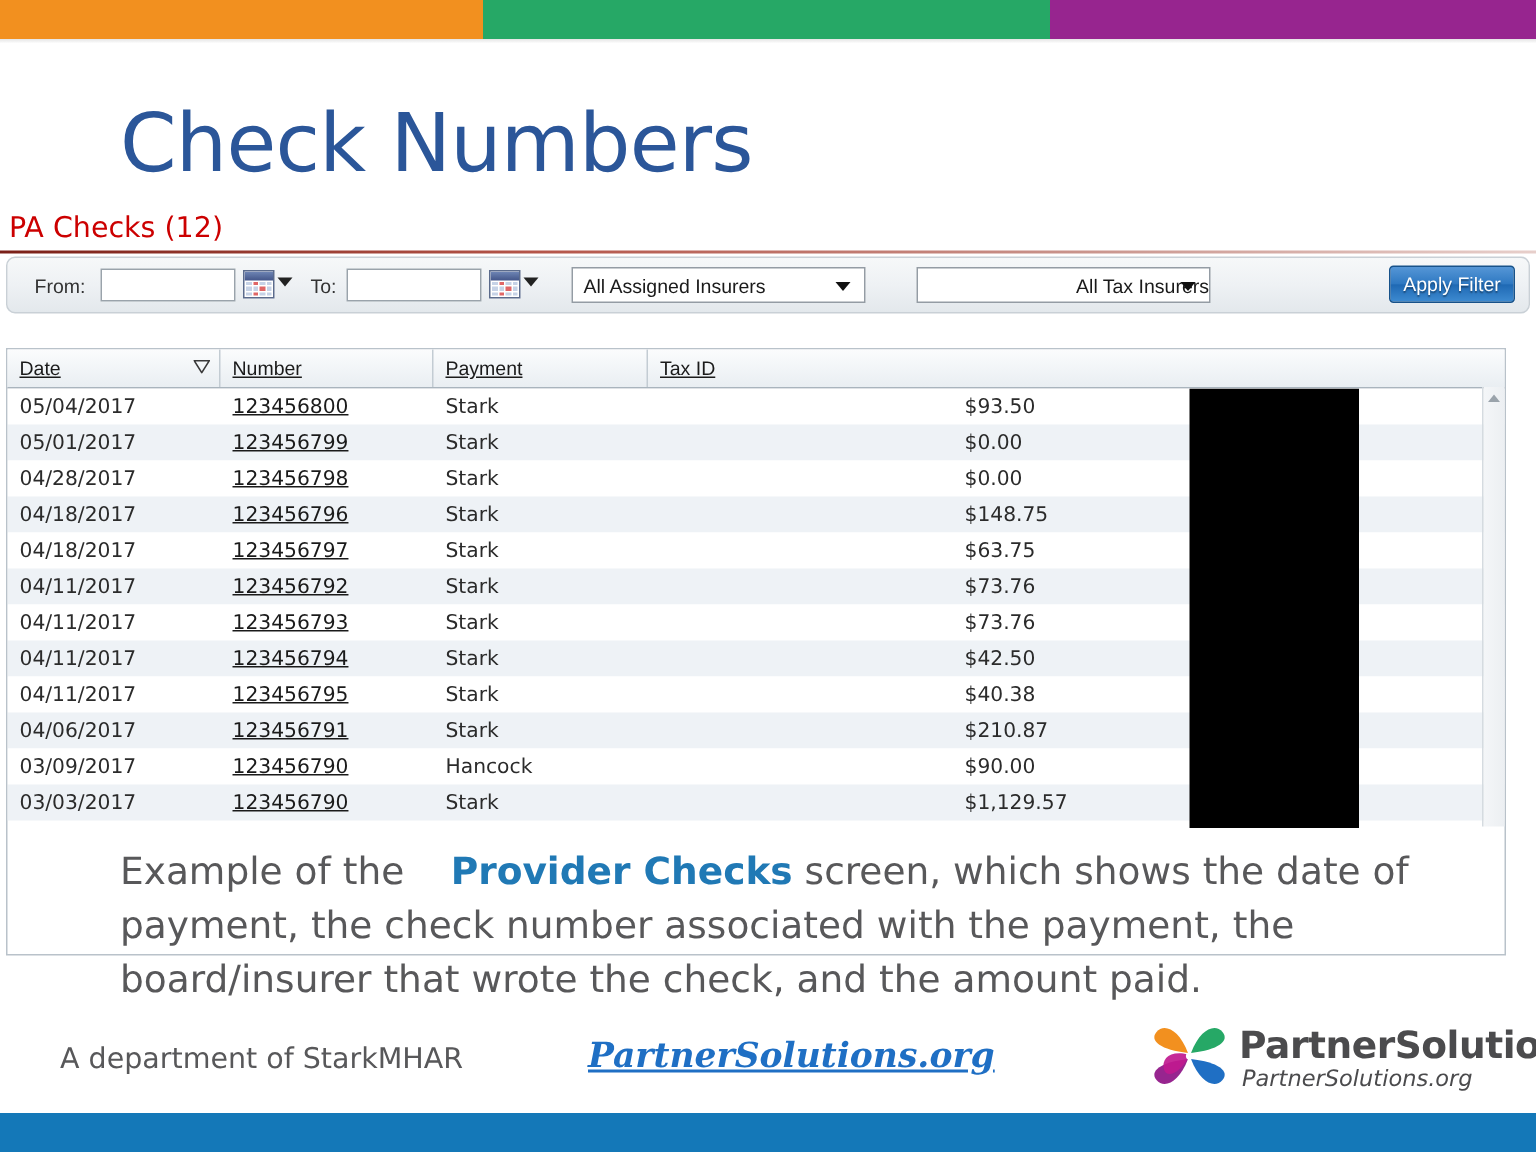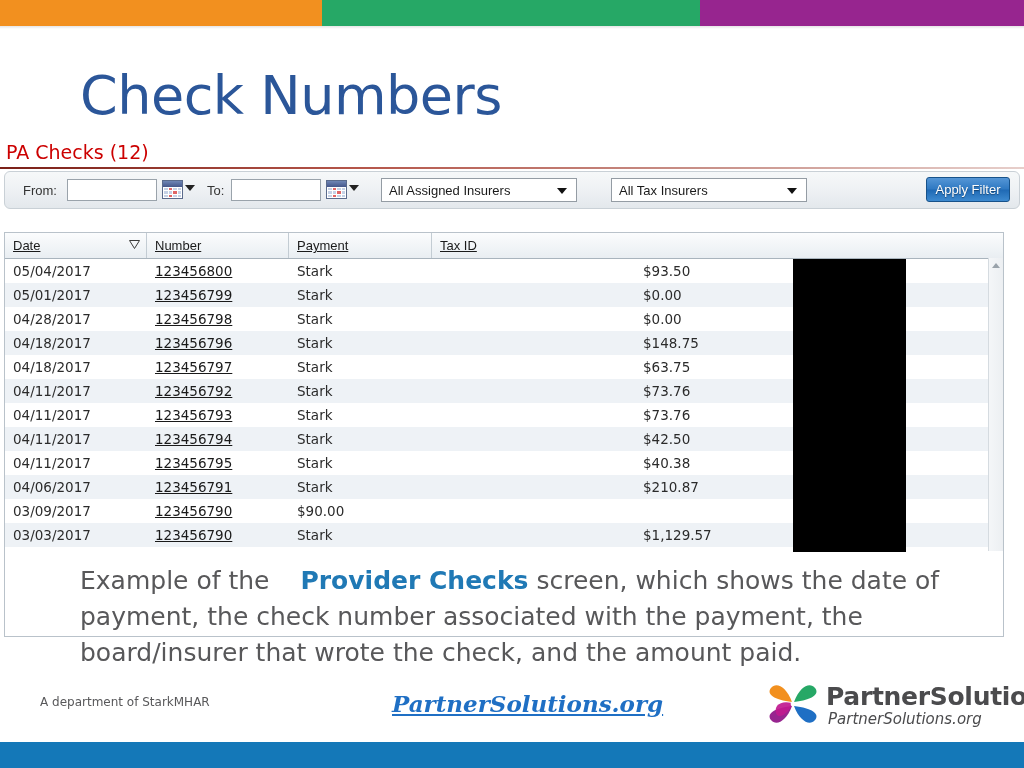--- a/index.html
+++ b/index.html
@@ -87,21 +87,21 @@
     border-left:4px solid transparent;border-right:4px solid transparent;
     border-bottom:5px solid #9aa3ab;}
 
   
   .caption{position:absolute;left:80px;top:563px;width:880px;
     font-size:25px;line-height:36px;color:#58585a;
     font-family:"DejaVu Sans",sans-serif;}
   .caption b{color:#2079b5;font-weight:bold;margin-left:23px;}
 
   
-  .dept{position:absolute;left:40px;top:695px;font-size:12px;color:#58585a;
+  .dept{position:absolute;left:40px;top:695px;font-size:19px;color:#58585a;
     font-family:"DejaVu Sans",sans-serif;}
   .site-link{position:absolute;left:392px;top:690px;font-size:23px;color:#1f6fc4;
     font-weight:bold;font-style:italic;text-decoration:underline;
     font-family:"DejaVu Serif",serif;}
   .logo{position:absolute;left:766px;top:680px;width:240px;height:52px;}
   .logo-mark{position:absolute;left:0;top:0;width:54px;height:48px;}
   .logo-text{position:absolute;left:60px;top:2px;font-size:25px;font-weight:bold;
     color:#4b4b4d;font-family:"DejaVu Sans",sans-serif;letter-spacing:-.3px;}
   .logo-sub{position:absolute;left:62px;top:30px;font-size:15px;font-style:italic;
     color:#4b4b4d;font-family:"DejaVu Sans",sans-serif;}
@@ -166,21 +166,21 @@
           <i></i>
         </div>
     </div>
     <div class="cal-arrow" style="left:344px;"></div>
 
     <div class="fb-select" style="left:376px;width:196px;">
       <span>All Assigned Insurers</span>
       <span class="sel-arrow"></span>
     </div>
 
-    <div class="fb-select" style="left:606px;width:196px;">
+    <div class="fb-select" style="left:606px;width:196px;justify-content:flex-end;">
       <span>All Tax Insurers</span>
       <span class="sel-arrow"></span>
     </div>
 
     <div class="apply-btn">Apply Filter</div>
   </div>
 
   <div class="grid">
     <div class="grid-head">
       <div class="th c-date">
@@ -267,20 +267,21 @@
         <div class="row even">
           <div class="cell c-date">04/06/2017</div>
           <div class="cell c-num num"><a href="#">123456791</a></div>
           <div class="cell c-ins">Stark</div>
           <div class="cell c-pay">$210.87</div>
           <div class="cell c-tax"></div>
         </div>
         <div class="row odd">
           <div class="cell c-date">03/09/2017</div>
           <div class="cell c-num num"><a href="#">123456790</a></div>
+          <div class="cell c-ins">Hancock</div>
           <div class="cell c-pay">$90.00</div>
           <div class="cell c-tax"></div>
         </div>
         <div class="row even">
           <div class="cell c-date">03/03/2017</div>
           <div class="cell c-num num"><a href="#">123456790</a></div>
           <div class="cell c-ins">Stark</div>
           <div class="cell c-pay">$1,129.57</div>
           <div class="cell c-tax"></div>
         </div>

